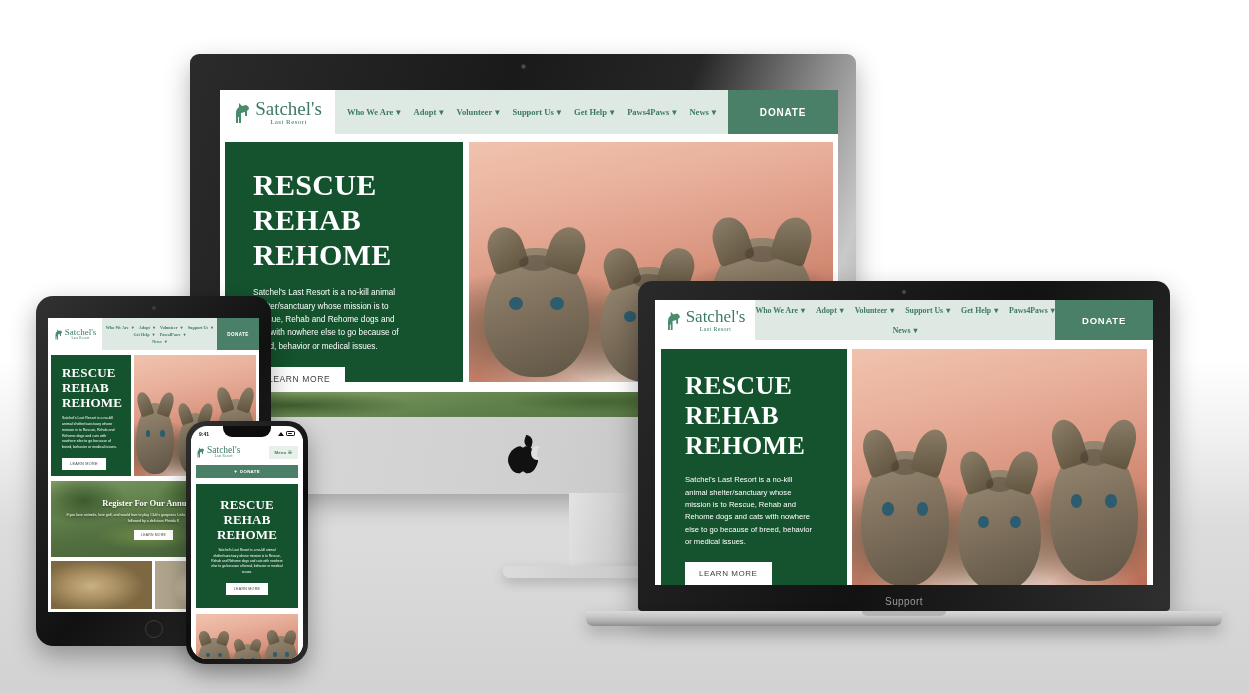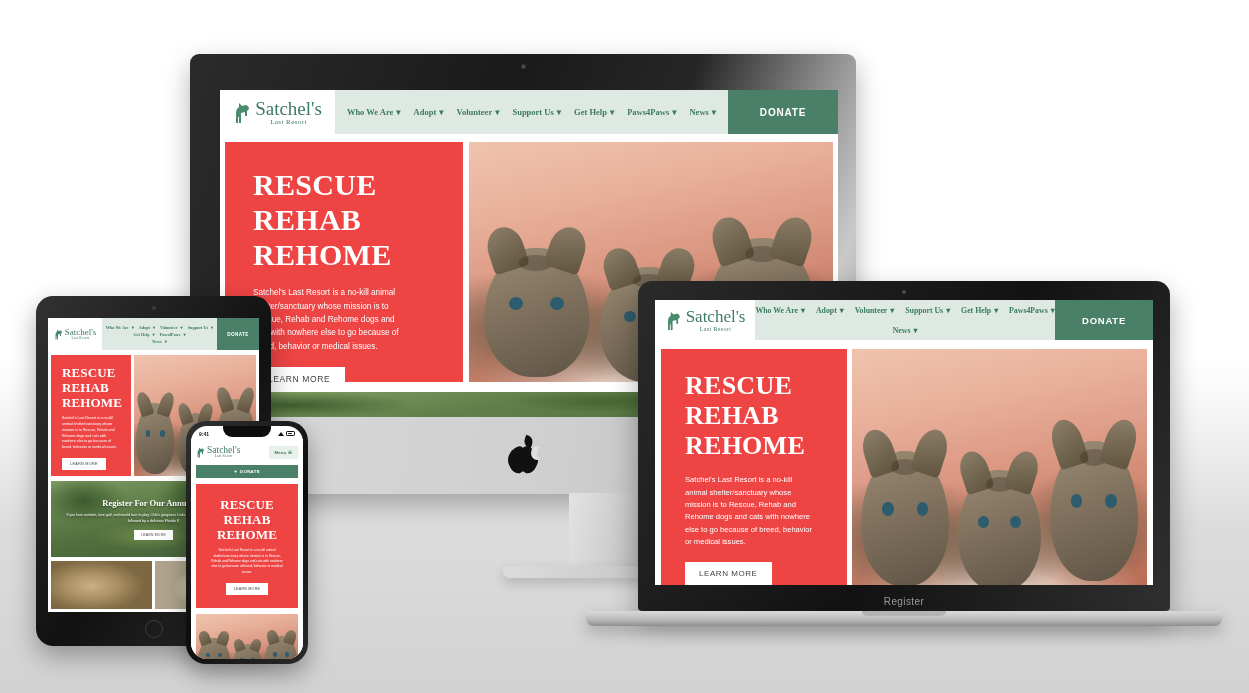--- a/index.html
+++ b/index.html
@@ -19,21 +19,21 @@
   .logo-txt { display:flex; flex-direction:column; align-items:center; line-height:1; }
   .logo-name { font-family:"Liberation Serif", serif; color:#3d7a62; font-weight:400; }
   .logo-sub { font-family:"Liberation Serif", serif; color:#3d7a62; letter-spacing:.06em; }
   .navbar { background:#dde9e2; flex:1 1 auto; display:flex; align-items:center; justify-content:center; }
   .navlist { display:flex; flex-wrap:wrap; align-items:center; justify-content:center; }
   .navitem { font-family:"Liberation Serif", serif; color:#3d7a62; font-weight:700; white-space:nowrap; display:flex; align-items:center; }
   .caret { display:inline-block; margin-left:3px; }
   .donate-btn { background:#4a7f68; color:#fff; font-weight:700; letter-spacing:.08em; display:flex; align-items:center; justify-content:center; flex:0 0 auto; }
 
   .hero { display:flex; background:#fff; }
-  .hero-left { background:#ef4444; color:#fff; display:flex; flex-direction:column; justify-content:space-between; }
+  .hero-left { background:#14532d; color:#fff; display:flex; flex-direction:column; justify-content:space-between; }
   .hero-h { font-family:"Liberation Serif", serif; font-weight:700; letter-spacing:.01em; line-height:1.16; }
   .hero-p { line-height:1.62; }
   .learn { background:#fff; color:#3f3f3f; letter-spacing:.07em; font-weight:400; display:inline-flex; align-items:center; justify-content:center; align-self:flex-start; }
   .hero-right { position:relative; overflow:hidden; flex:1 1 auto;
     background:
       radial-gradient(ellipse 60% 40% at 18% 78%, #6d5a46 0%, rgba(109,90,70,0) 62%),
       radial-gradient(ellipse 42% 34% at 48% 82%, #7d6a52 0%, rgba(125,106,82,0) 62%),
       radial-gradient(ellipse 44% 40% at 80% 74%, #6a5946 0%, rgba(106,89,70,0) 62%),
       radial-gradient(ellipse 80% 52% at 50% 100%, #efe7de 0%, rgba(239,231,222,0) 60%),
       linear-gradient(168deg, #f0c3ae 0%, #e9b19c 24%, #dd9b86 46%, #cf866f 66%, #c2775f 82%, #b96c55 100%);
@@ -292,21 +292,21 @@
             </div>
             <div class="kitten" style="left:67%; top:38%; width:30%; height:58%;">
               <div class="eye" style="left:24%; top:38%; width:13%; height:10%;"></div>
               <div class="eye" style="right:24%; top:38%; width:13%; height:10%;"></div>
               <div class="fur-stripe" style="left:34%; top:6%; width:32%; height:12%;"></div>
             </div>
           </div>
         </div>
       </div>
     </div>
-    <div class="mb-brand">Register</div>
+    <div class="mb-brand">Support</div>
   </div>
   <div class="mb-base">
     <div class="mb-notch"></div>
   </div>
 </div>
 
 <div class="device" id="ipad">
   <div class="ipad-body"></div>
   <div class="ipad-cam"></div>
   <div class="ipad-screen">

